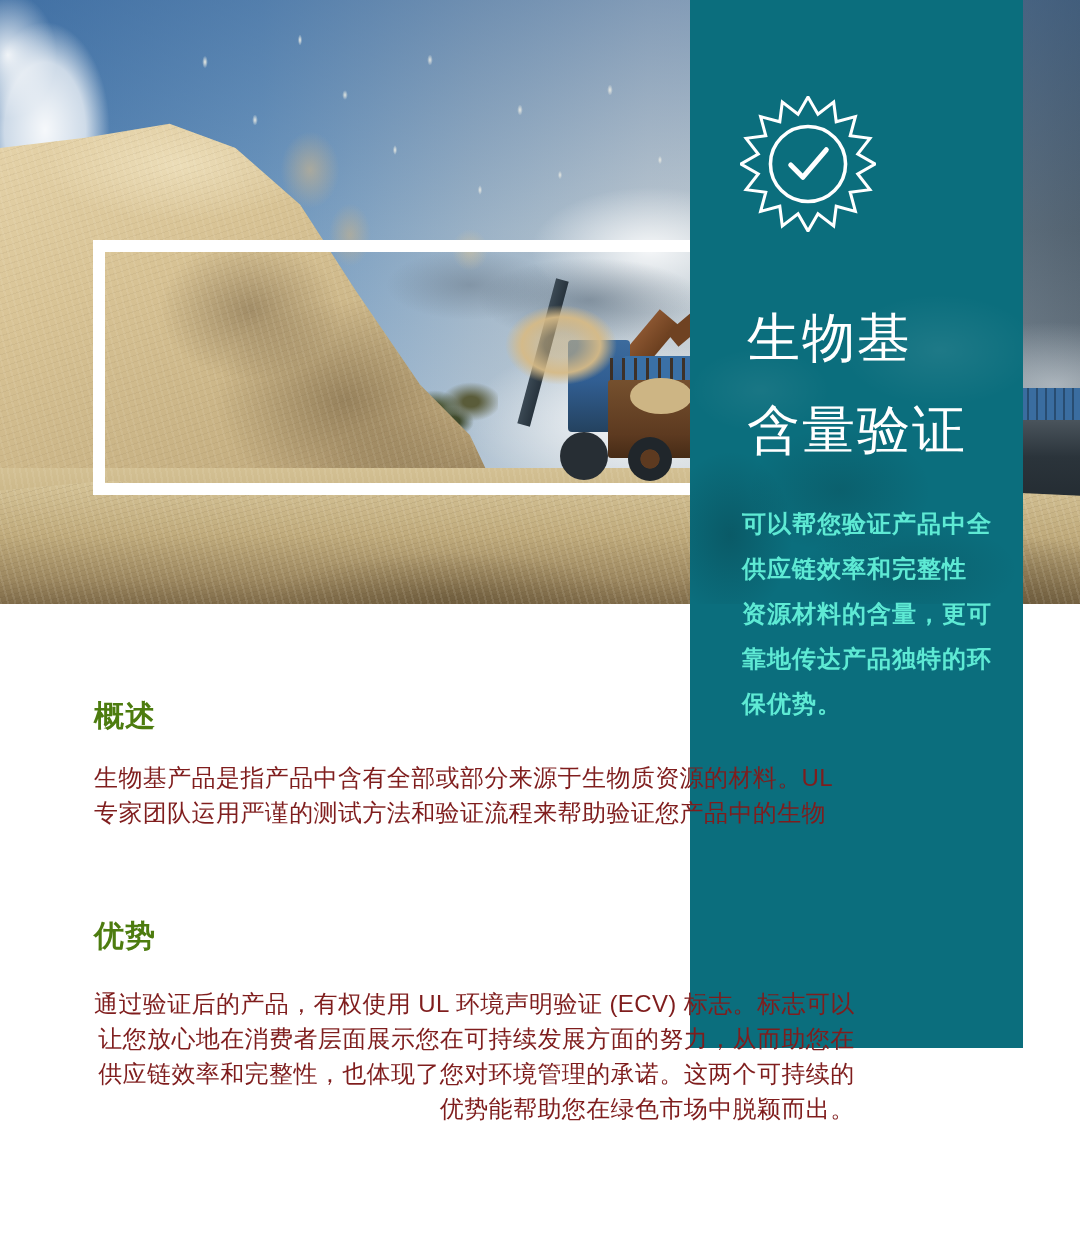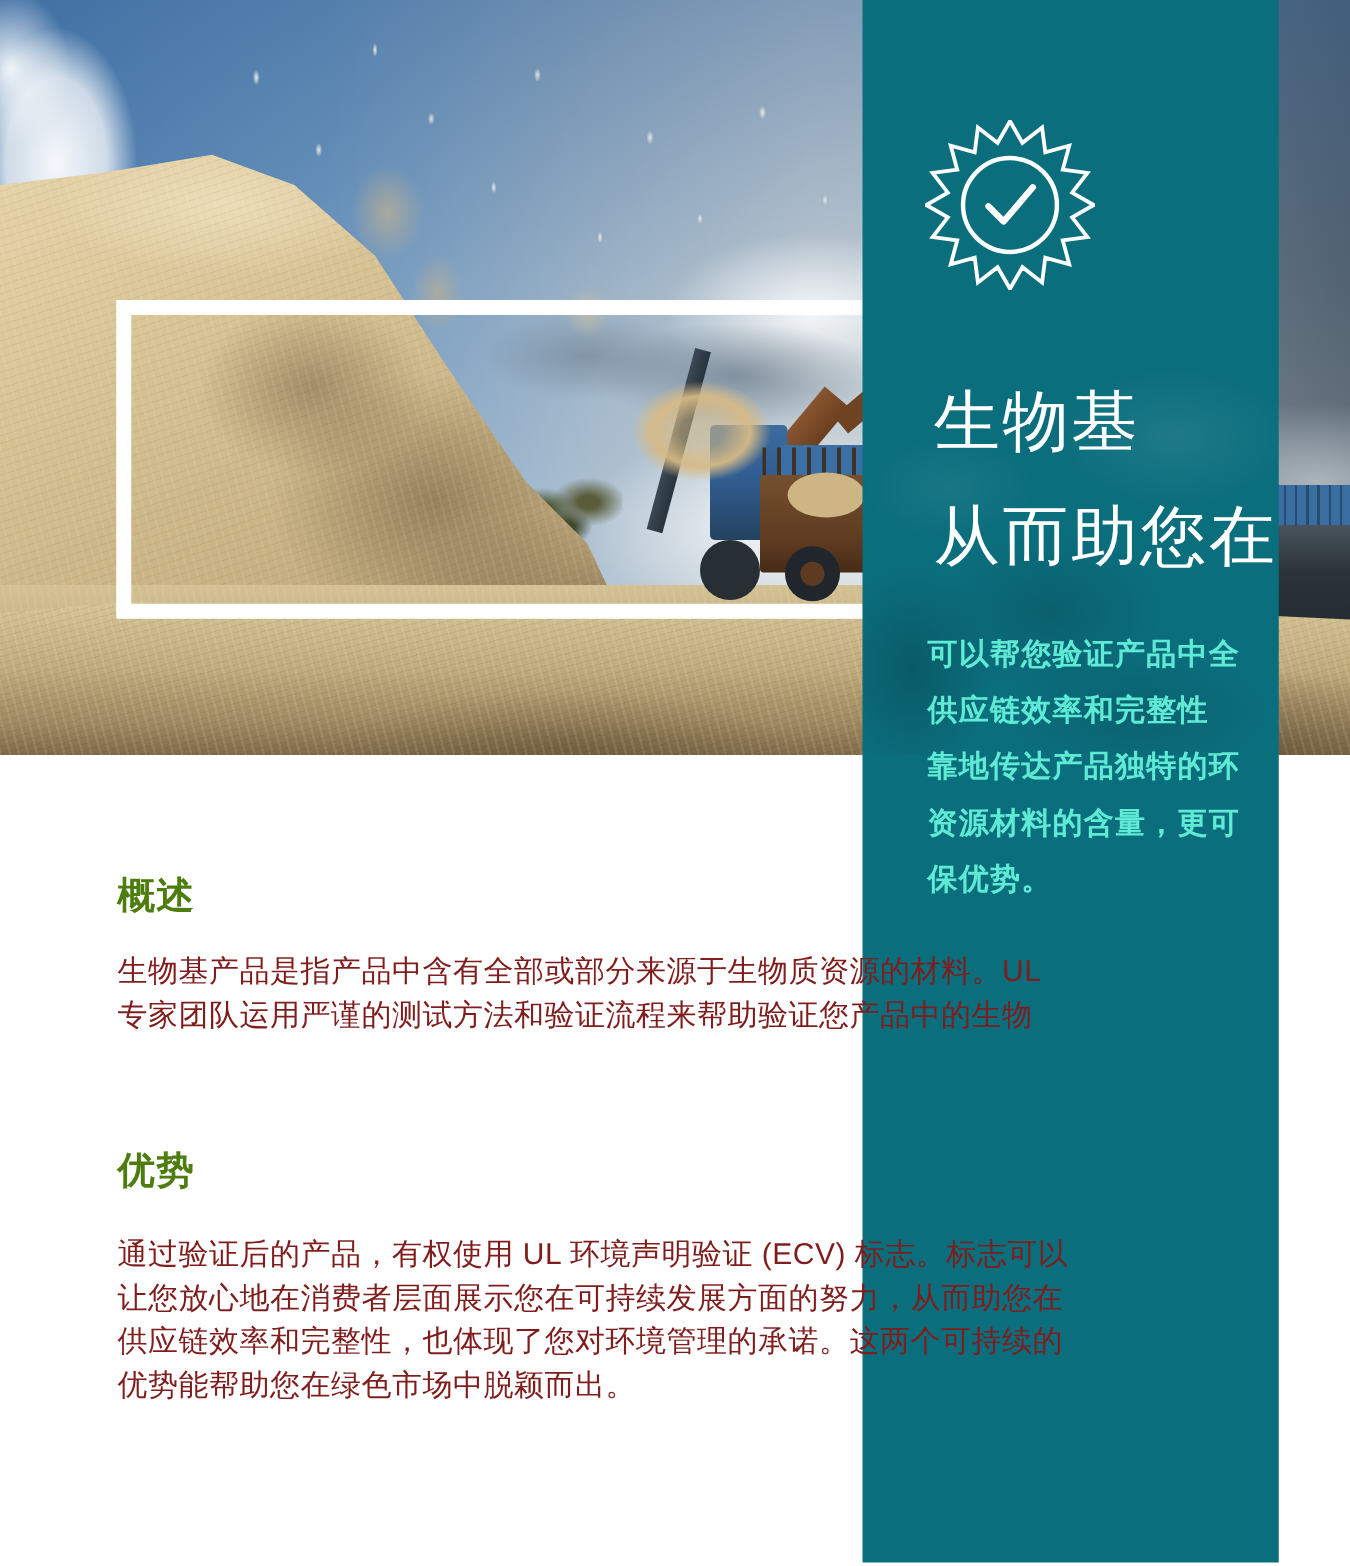--- a/index.html
+++ b/index.html
@@ -98,21 +98,21 @@
     background:
       repeating-linear-gradient(75deg, rgba(255,252,240,0.09) 0 2px, rgba(0,0,0,0) 2px 7px),
       repeating-linear-gradient(-15deg, rgba(70,52,30,0.08) 0 1px, rgba(0,0,0,0) 1px 5px),
       radial-gradient(300px 80px at 950px 115px, rgba(60,48,28,0.4), rgba(60,48,28,0) 75%),
       radial-gradient(240px 60px at 450px 120px, rgba(70,56,32,0.3), rgba(70,56,32,0) 75%),
       linear-gradient(to bottom, #d6c498 0%, #c0ab7c 45%, #9d8860 80%, #7f6b49 100%); }
   .photo-frame { left:93px; top:240px; width:613px; height:255px;
     border:12px solid #ffffff; }
 
   
-  .teal-panel { position:absolute; left:690px; top:0; width:333px; height:1250px; }
+  .teal-panel { position:absolute; left:690px; top:0; width:333px; height:1048px; }
   .panel-bleed { left:0; top:280px; width:100%; height:324px;
     background:
       radial-gradient(90px 120px at 40px 255px, rgba(5,20,25,0.22), rgba(5,20,25,0) 70%),
       radial-gradient(130px 90px at 150px 210px, rgba(8,24,28,0.16), rgba(8,24,28,0) 70%),
       radial-gradient(150px 70px at 220px 290px, rgba(8,24,28,0.14), rgba(8,24,28,0) 72%),
       radial-gradient(100px 60px at 70px 110px, rgba(255,255,255,0.06), rgba(255,255,255,0) 70%),
       radial-gradient(140px 80px at 250px 70px, rgba(255,255,255,0.08), rgba(255,255,255,0) 70%);
   }
   .badge { left:50px; top:96px; width:136px; height:136px; }
   .badge svg { display:block; width:100%; height:100%; }
@@ -122,21 +122,21 @@
     font-size:24px; line-height:45px; letter-spacing:1px; white-space:nowrap; }
 
   
   .section-heading { position:absolute; left:94px; font-weight:700; color:#4d7c0f;
     font-size:30px; letter-spacing:1px; }
   .overview-heading { top:696px; }
   .advantages-heading { top:916px; }
   .body-paragraph { position:absolute; left:94px; color:#7f1d1d;
     font-size:24px; line-height:35px; letter-spacing:0.4px; white-space:nowrap; }
   .overview-paragraph { top:760px; }
-  .advantages-paragraph { top:986px; }
+  .advantages-paragraph { top:986px;text-align:right; }
 </style>
 </head>
 <body>
 
 <div class="page">
 
   <div class="photo">
     <div class="layer sky"></div>
     <div class="layer clouds"></div>
     <div class="layer straw-spray"></div>
@@ -166,28 +166,28 @@
     <div class="layer badge">
       <svg viewBox="0 0 134 134" fill="none" stroke="#ffffff">
         <polygon stroke-width="3" points="67,1 76.8,18 92.3,6 94.8,25.4 113.7,20.3 108.6,39.2 128,41.7 116,57.2 133,67 116,76.8 128,92.3 108.6,94.8 113.7,113.7 94.8,108.6 92.3,128 76.8,116 67,133 57.2,116 41.7,128 39.2,108.6 20.3,113.7 25.4,94.8 6,92.3 18,76.8 1,67 18,57.2 6,41.7 25.4,39.2 20.3,20.3 39.2,25.4 41.7,6 57.2,18"></polygon>
         <circle cx="67" cy="67" r="37" stroke-width="3.5"></circle>
         <path d="M50 68 L62 80 L85 53" stroke-width="5" stroke-linecap="round" stroke-linejoin="round"></path>
       </svg>
     </div>
 
     <div class="layer panel-title">
       <div>生物基</div>
-      <div>从而助您在</div>
+      <div>含量验证</div>
     </div>
 
     <div class="layer panel-desc">
       <div>可以帮您验证产品中全</div>
       <div>供应链效率和完整性</div>
+      <div>资源材料的含量，更可</div>
       <div>靠地传达产品独特的环</div>
-      <div>资源材料的含量，更可</div>
       <div>保优势。</div>
     </div>
   </div>
 
   <h2 class="section-heading overview-heading">概述</h2>
   <div class="body-paragraph overview-paragraph">
     <div>生物基产品是指产品中含有全部或部分来源于生物质资源的材料。UL</div>
     <div>专家团队运用严谨的测试方法和验证流程来帮助验证您产品中的生物</div>
   </div>
 

